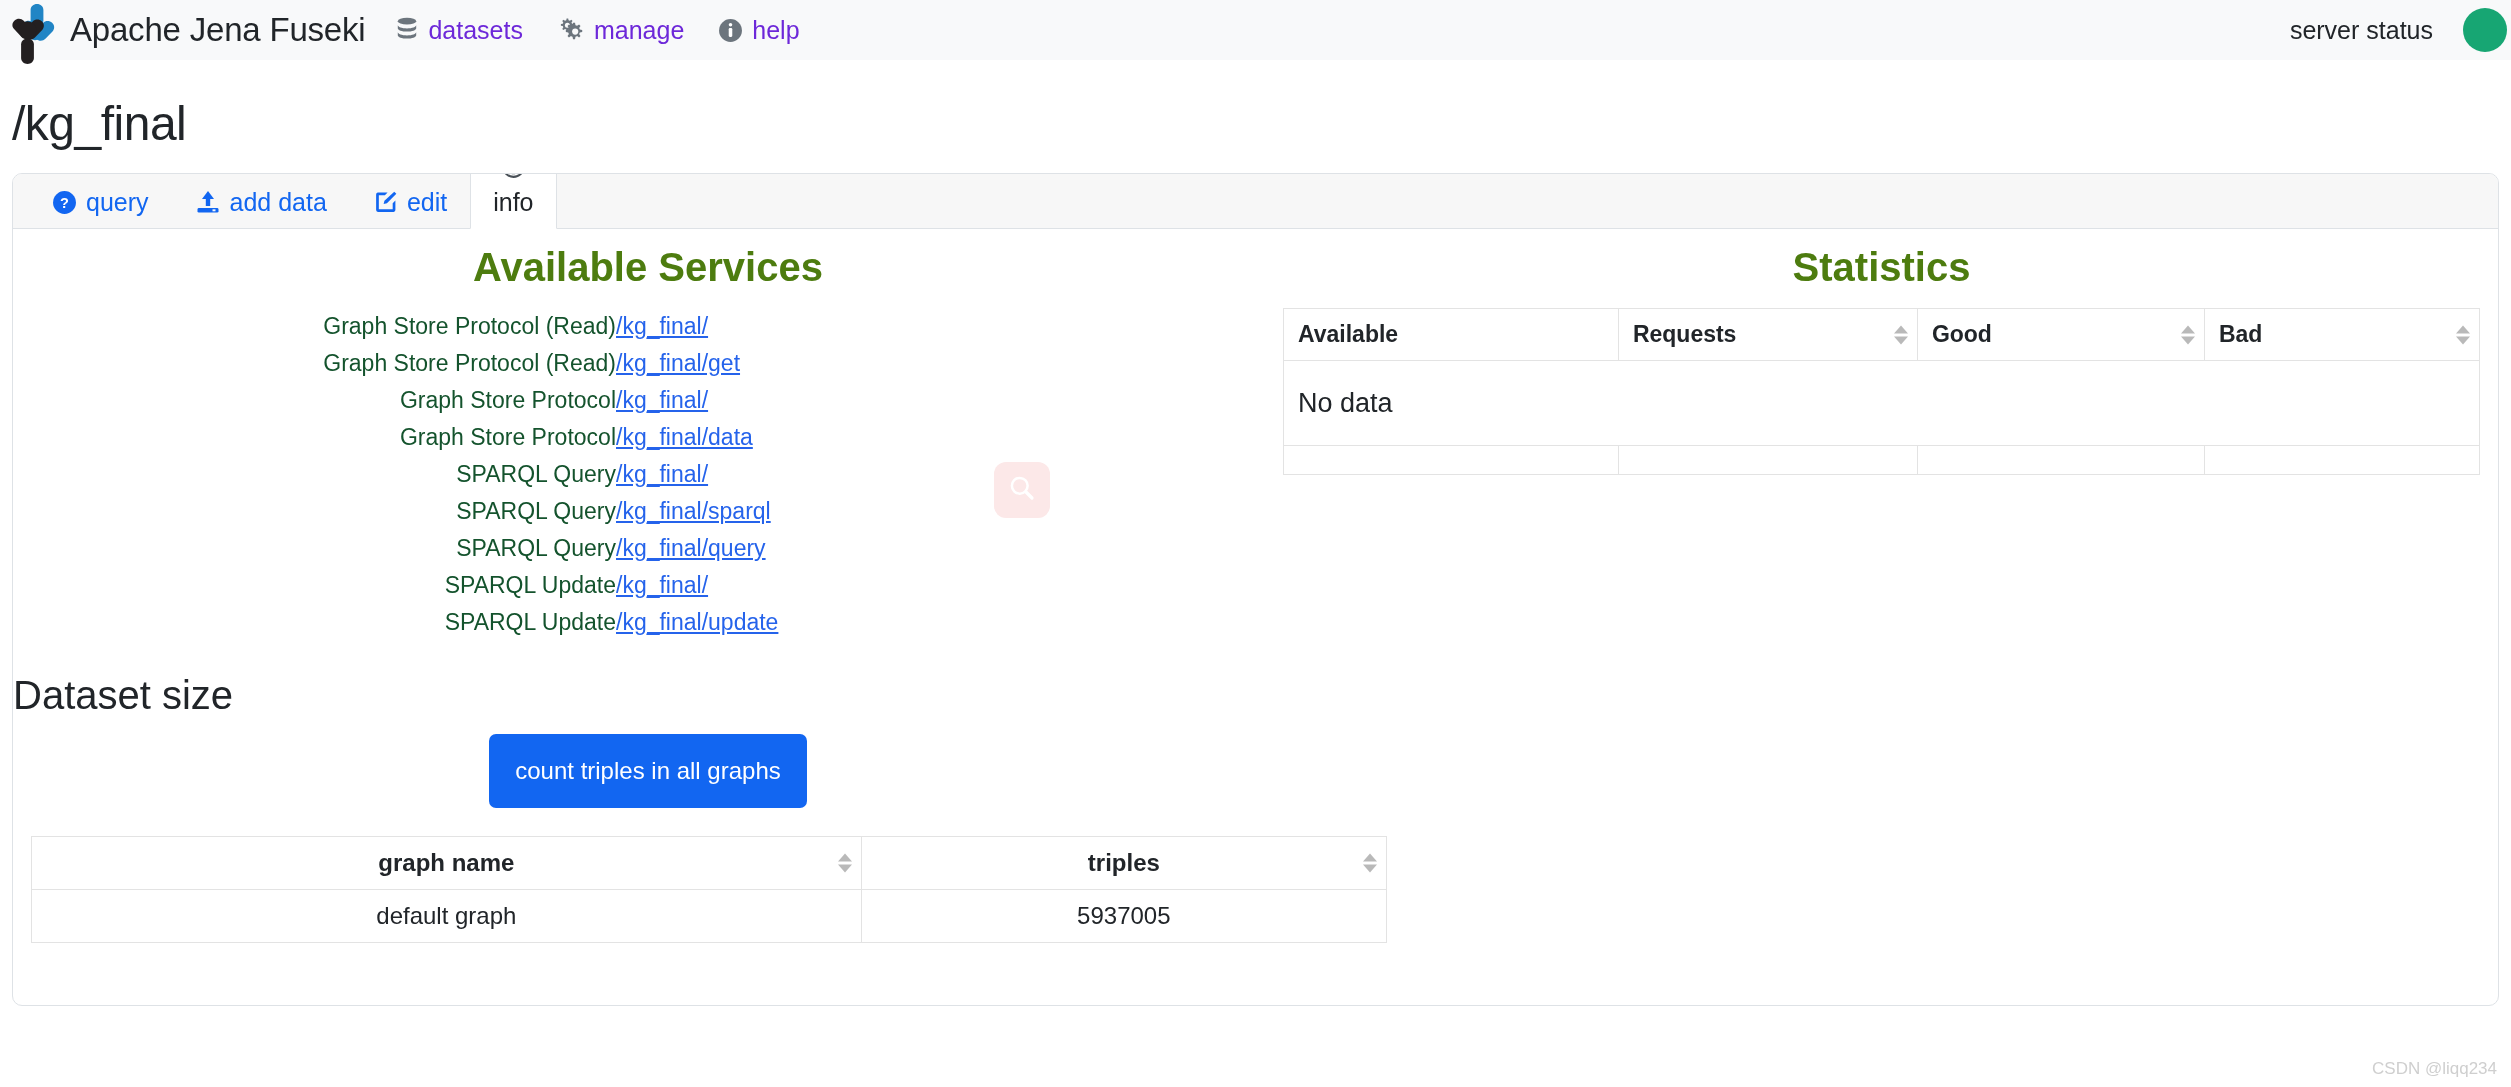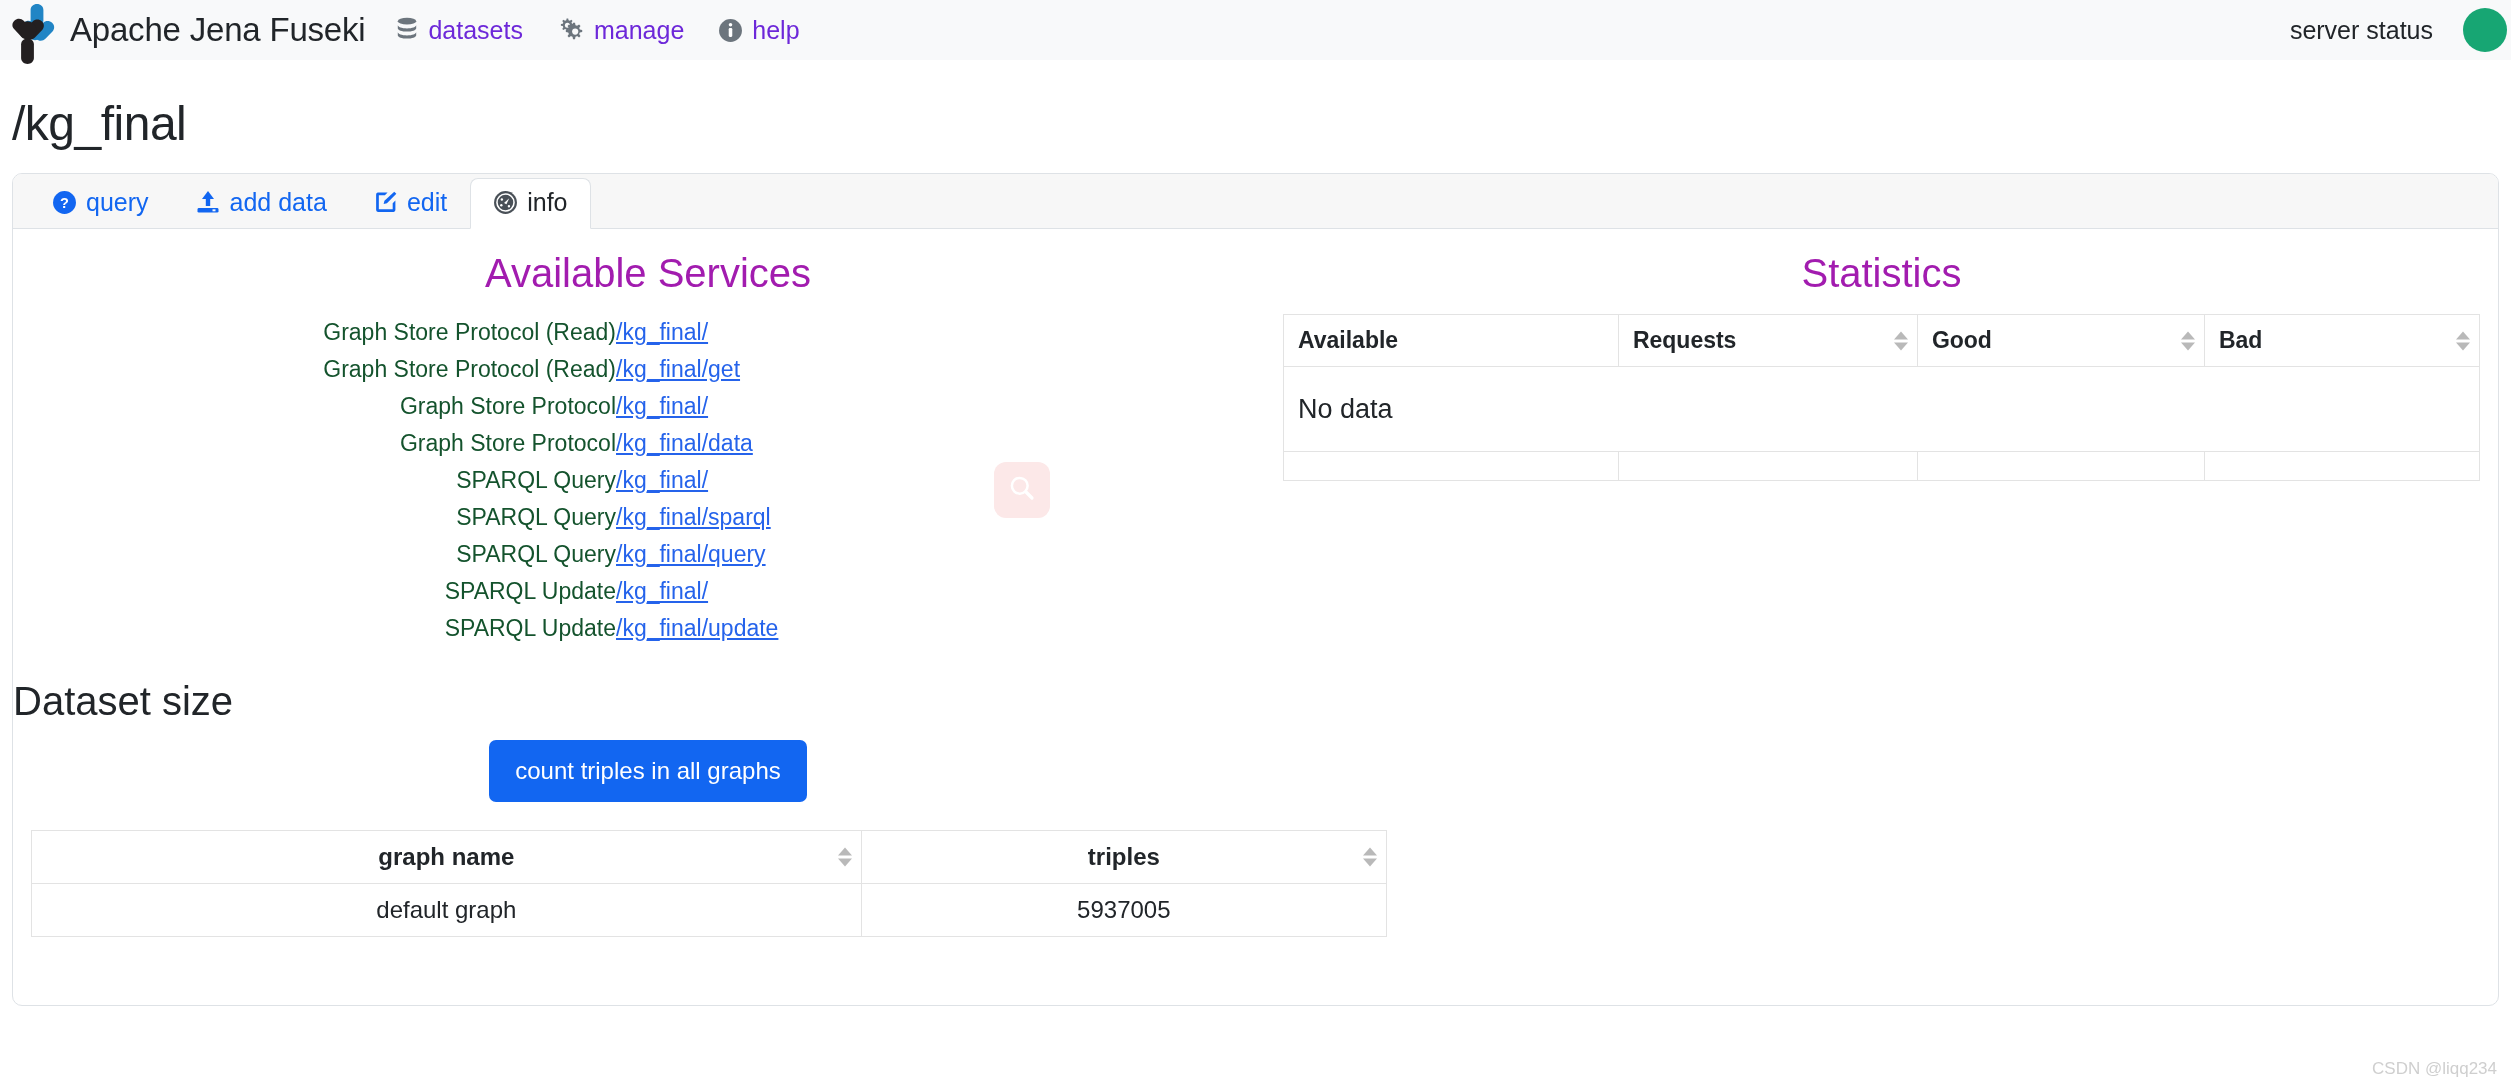--- a/index.html
+++ b/index.html
@@ -124,42 +124,43 @@
     border: 1px solid transparent;
     border-radius: 8px 8px 0 0;
     white-space: nowrap;
     cursor: pointer;
   }
   .tab.active {
     background: #ffffff;
     border-color: #dee2e6;
     border-bottom-color: #ffffff;
     color: #212529;
+    flex-direction: column;
   }
   .tab-icon { display: flex; align-items: center; }
 
   .card-body {
     position: relative;
     height: 100%;
   }
 
   
   .cols {
     display: flex;
     padding-top: 12px;
   }
   .col-left  { width: 1270px; flex: none; }
   .col-right { flex: 1; padding-right: 18px; }
 
   .section-title {
     text-align: center;
     font-size: 40px;
-    font-weight: 400;
-    color: #a21caf;
-    margin: 10px 0 18px 0;
+    font-weight: 700;
+    color: #4d7c0f;
+    margin: 4px 0 18px 0;
   }
 
   
   .services {
     border-collapse: collapse;
     margin-left: 18px;
     width: 840px;
   }
   .services td {
     font-size: 23px;
@@ -228,21 +229,21 @@
     margin: 0 0 16px 0;
   }
   .btn-count {
     display: block;
     margin: 0 auto;
     background: #1266f1;
     color: #fff;
     border: none;
     border-radius: 7px;
     font-size: 24px;
-    padding: 17px 26px;
+    padding: 23px 26px;
     cursor: pointer;
     font-family: "Liberation Sans", sans-serif;
   }
   .graph-table {
     margin: 28px 0 0 18px;
     width: 1356px;
     border-collapse: collapse;
   }
   .graph-table th {
     text-align: center;

